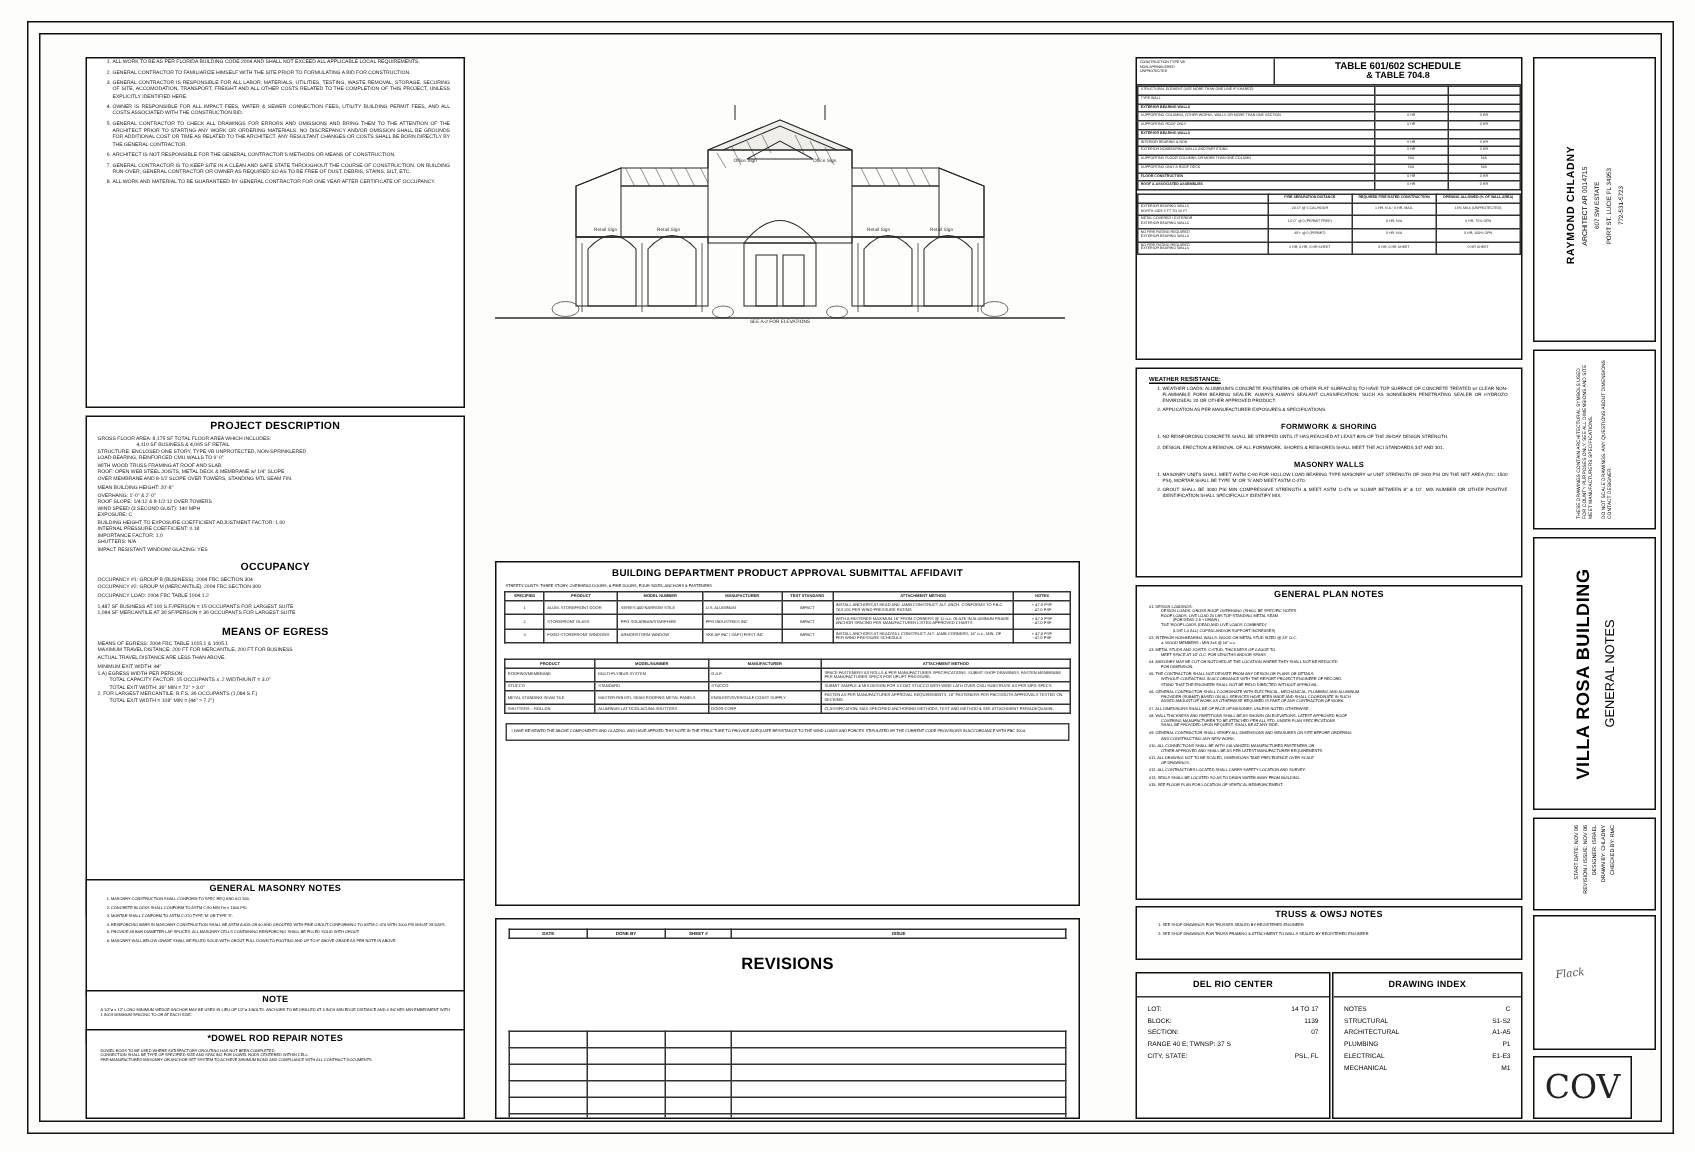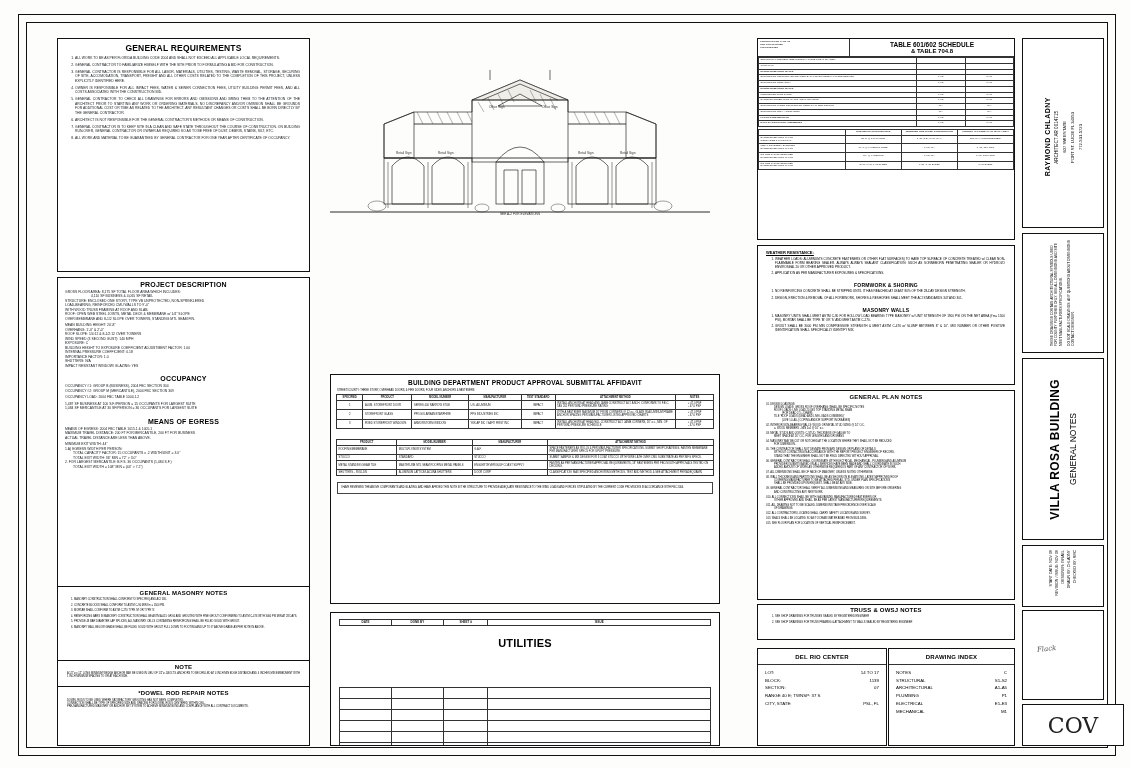--- a/index.html
+++ b/index.html
@@ -73,21 +73,21 @@
   #truss     { left: 757px; top: 604px; width: 258px; height: 36px; }
   #delrio    { left: 757px; top: 648px; width: 130px; height: 98px; }
   #drawindex { left: 888px; top: 648px; width: 127px; height: 98px; }
 
   
   #tb-architect { left: 1022px; top: 38px; width: 82px; height: 190px; }
   #tb-notice    { left: 1022px; top: 233px; width: 82px; height: 120px; }
   #tb-title     { left: 1022px; top: 358px; width: 82px; height: 182px; }
   #tb-dates     { left: 1022px; top: 545px; width: 82px; height: 62px; }
   #tb-sign      { left: 1022px; top: 610px; width: 82px; height: 90px; }
-  #tb-cov       { left: 1022px; top: 704px; width: 102px; height: 42px; }
+  #tb-cov       { left: 1022px; top: 704px; width: 66px; height: 42px; }
 
   .vert {
     writing-mode: vertical-rl;
     transform: rotate(180deg);
     white-space: nowrap;
   }
 
   table.grid {
     border-collapse: collapse;
     width: 100%;
@@ -142,21 +142,20 @@
 </style>
 </head>
 <body>
 
 <div id="sheet">
 
   <div class="border-outer"></div>
   <div class="border-inner"></div>
 
   <div class="panel" id="general-requirements">
-    <div class="panel-title hdr1" style="padding:4px 0 3px 0;">GENERAL REQUIREMENTS</div>
     <div class="body-text" style="padding:0 9px 4px 9px;">
       <ol class="nlist">
         <li>ALL WORK TO BE AS PER FLORIDA BUILDING CODE 2004 AND SHALL NOT EXCEED ALL APPLICABLE LOCAL REQUIREMENTS.</li>
         <li>GENERAL CONTRACTOR TO FAMILIARIZE HIMSELF WITH THE SITE PRIOR TO FORMULATING A BID FOR CONSTRUCTION.</li>
         <li>GENERAL CONTRACTOR IS RESPONSIBLE FOR ALL LABOR, MATERIALS, UTILITIES, TESTING, WASTE REMOVAL, STORAGE, SECURING OF SITE, ACCOMODATION, TRANSPORT, FREIGHT AND ALL OTHER COSTS RELATED TO THE COMPLETION OF THIS PROJECT, UNLESS EXPLICITLY IDENTIFIED HERE.</li>
         <li>OWNER IS RESPONSIBLE FOR ALL IMPACT FEES, WATER &amp; SEWER CONNECTION FEES, UTILITY BUILDING PERMIT FEES, AND ALL COSTS ASSOCIATED WITH THE CONSTRUCTION BID.</li>
         <li>GENERAL CONTRACTOR TO CHECK ALL DRAWINGS FOR ERRORS AND OMISSIONS AND BRING THEM TO THE ATTENTION OF THE ARCHITECT PRIOR TO STARTING ANY WORK OR ORDERING MATERIALS. NO DISCREPANCY AND/OR OMISSION SHALL BE GROUNDS FOR ADDITIONAL COST OR TIME AS RELATED TO THE ARCHITECT. ANY RESULTANT CHANGES OR COSTS SHALL BE BORN DIRECTLY BY THE GENERAL CONTRACTOR.</li>
         <li>ARCHITECT IS NOT RESPONSIBLE FOR THE GENERAL CONTRACTOR'S METHODS OR MEANS OF CONSTRUCTION.</li>
         <li>GENERAL CONTRACTOR IS TO KEEP SITE IN A CLEAN AND SAFE STATE THROUGHOUT THE COURSE OF CONSTRUCTION. ON BUILDING RUN-OVER, GENERAL CONTRACTOR OR OWNER AS REQUIRED SO AS TO BE FREE OF DUST, DEBRIS, STAINS, SILT, ETC.</li>
         <li>ALL WORK AND MATERIAL TO BE GUARANTEED BY GENERAL CONTRACTOR FOR ONE YEAR AFTER CERTIFICATE OF OCCUPANCY.</li>
@@ -410,21 +409,21 @@
           <td>DOOR CORP</td>
           <td>CLASSIFICATION: MAX SPECIFIED ANCHORING METHODS. TEST AND METHOD &amp; SEE ATTACHMENT PER/ADEQUAMN.</td>
         </tr>
       </tbody>
         </table>
     </div>
     <div class="xtiny" style="margin:6px 6px 0 6px; border:0.5px solid #444; padding:3px; text-align:justify;">I HAVE REVIEWED THE ABOVE COMPONENTS AND GLAZING, AND HAVE AFFIXED THIS NOTE IN THE STRUCTURE TO PROVIDE ADEQUATE RESISTANCE TO THE WIND LOADS AND FORCES STIPULATED BY THE CURRENT CODE PROVISIONS IN ACCORDANCE WITH FBC 2004.</div>
   </div>
 
   <div class="panel" id="revisions">
-    <div class="panel-title" style="font-size:11px;padding:24px 0 6px 0;">UTILITIES</div>
+    <div class="panel-title" style="font-size:11px;padding:24px 0 6px 0;">REVISIONS</div>
     <div style="position:absolute; left:8px; top:6px; right:8px;">
       <table class="grid" style="font-size:3px;">
         <colgroup>
             <col style="width:14%">
             <col style="width:14%">
             <col style="width:12%">
             <col style="width:60%">
           </colgroup>
         <tbody>
             <tr>

